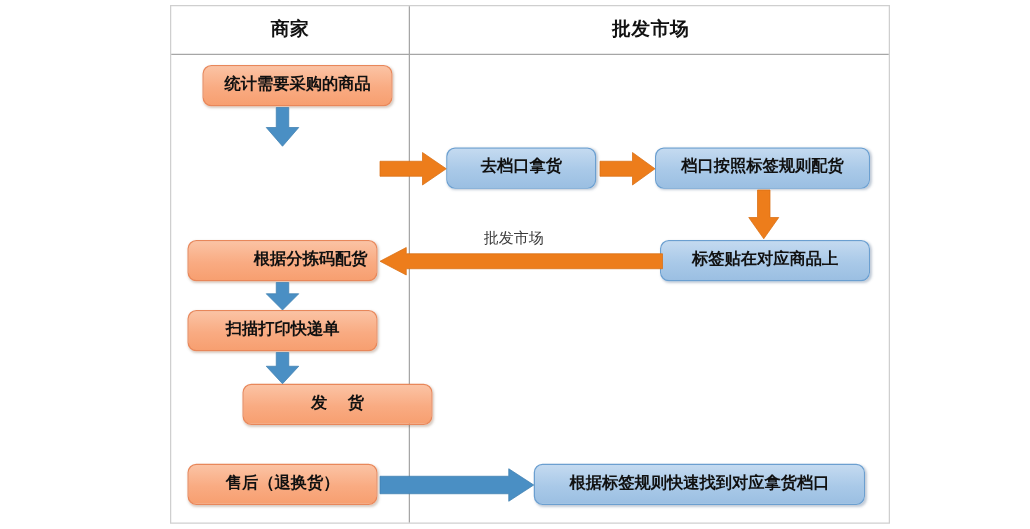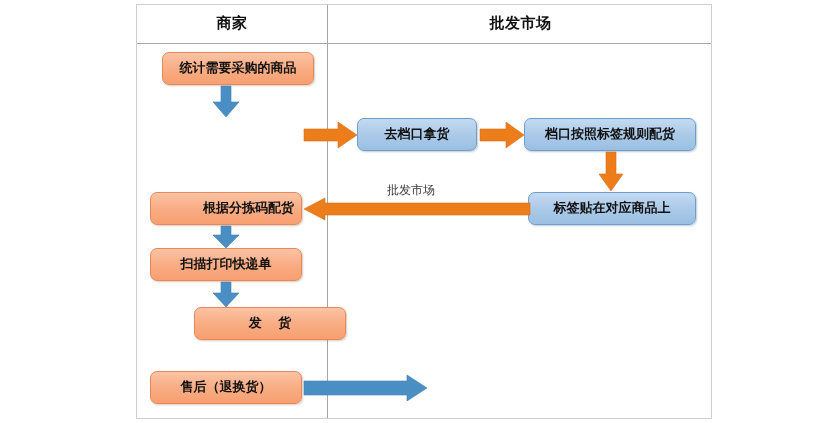--- a/index.html
+++ b/index.html
@@ -139,20 +139,23 @@
   </div>
 
   <div class="box orange" style="left:138px; top:307px; width:152px; height:33px;margin-left:44px;">
     <span class="spaced">发 货</span>
   </div>
 
   <div class="box orange" style="left:138px; top:371px; width:152px; height:33px;">
     <span>售后（退换货）</span>
   </div>
 
+  <div class="box blue" style="left:415px; top:371px; width:265px; height:33px;">
+    <span>根据标签规则快速找到对应拿货档口</span>
+  </div>
 
   <div class="arrow" style="left:200px; top:86px;">
     <svg width="28" height="32" viewBox="0 0 28 32">
       <path d="M9,0 L19,0 L19,16 L27,16 L14,31 L1,16 L9,16 Z" fill="#4a8fc4" stroke="#3f7fb0" stroke-width="0.6"></path>
     </svg>
   </div>
 
   <div class="arrow" style="left:292px; top:122px;">
     <svg width="54" height="26" viewBox="0 0 54 26">
       <path d="M0,7 L34,7 L34,0 L53,13 L34,26 L34,19 L0,19 Z" fill="#ed7d1b" stroke="#d86f13" stroke-width="0.6"></path>

